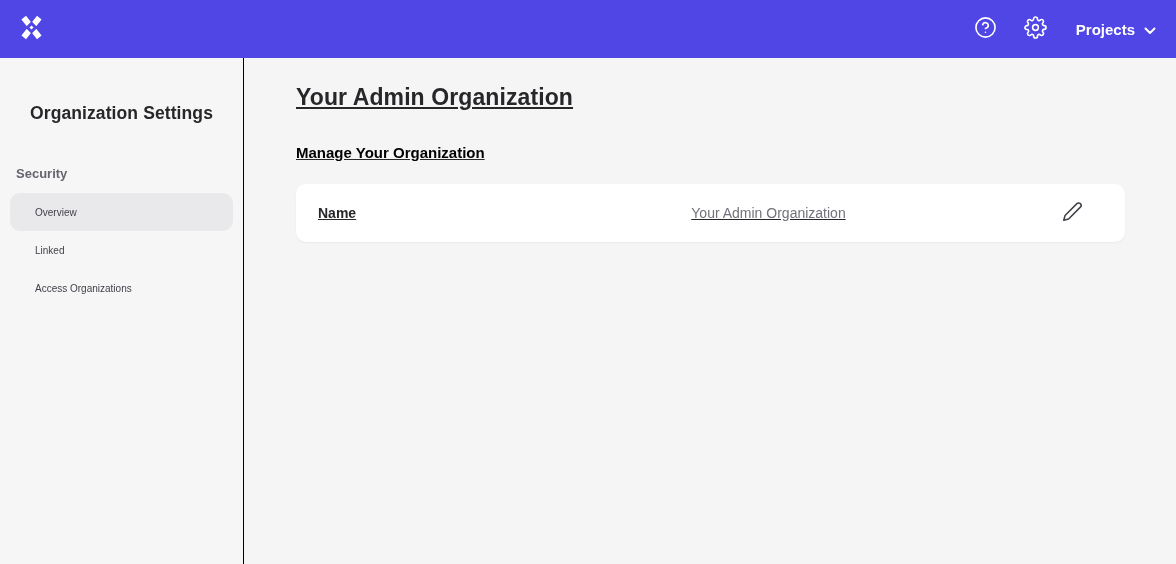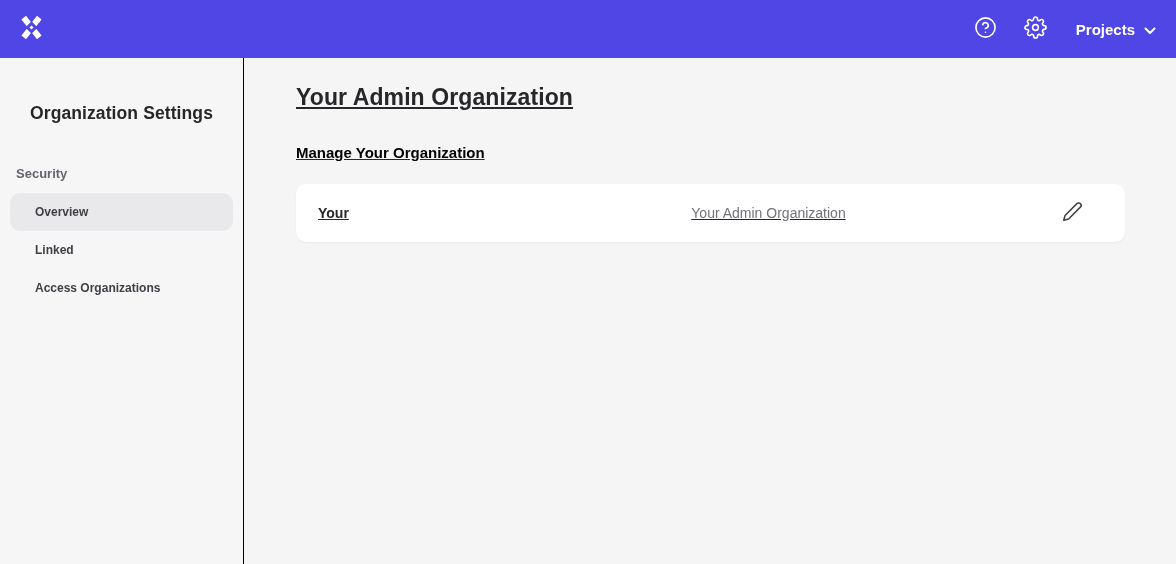--- a/index.html
+++ b/index.html
@@ -55,22 +55,22 @@
     font-weight: 700;
     color: #65656e;
     padding: 0 16px;
     margin-top: 42px;
   }
   .nav { margin: 12px 10px 0 10px; }
   .nav-item {
     height: 38px;
     display: flex; align-items: center;
     padding-left: 25px;
-    font-size: 12px;
-    font-weight: 700;
+    font-size: 10px;
+    font-weight: 400;
     color: #3f3f46;
     border-radius: 10px;
     cursor: pointer;
   }
   .nav-item.selected { background: #e9e9eb; }
 
   
   .main { flex: 1; padding: 26px 51px 0 52px; text-decoration: underline; }
   .page-title {
     font-size: 23px;
@@ -174,21 +174,21 @@
         <span>Access Organizations</span>
       </div>
     </nav>
   </aside>
 
   <main class="main">
     <h1 class="page-title">Your Admin Organization</h1>
     <h2 class="section-title">Manage Your Organization</h2>
 
     <div class="card">
-      <div class="field-label">Your</div>
+      <div class="field-label">Name</div>
       <div class="field-value">Your Admin Organization</div>
       <button class="edit-btn">
         <span>
           <svg width="21" height="21" viewBox="0 0 24 24" fill="none" stroke="#3f3f46" stroke-width="1.7" stroke-linecap="round" stroke-linejoin="round">
             <path d="M17 3a2.828 2.828 0 1 1 4 4L7.5 20.5 2 22l1.5-5.5L17 3z"></path>
           </svg>
         </span>
       </button>
     </div>
   </main>

